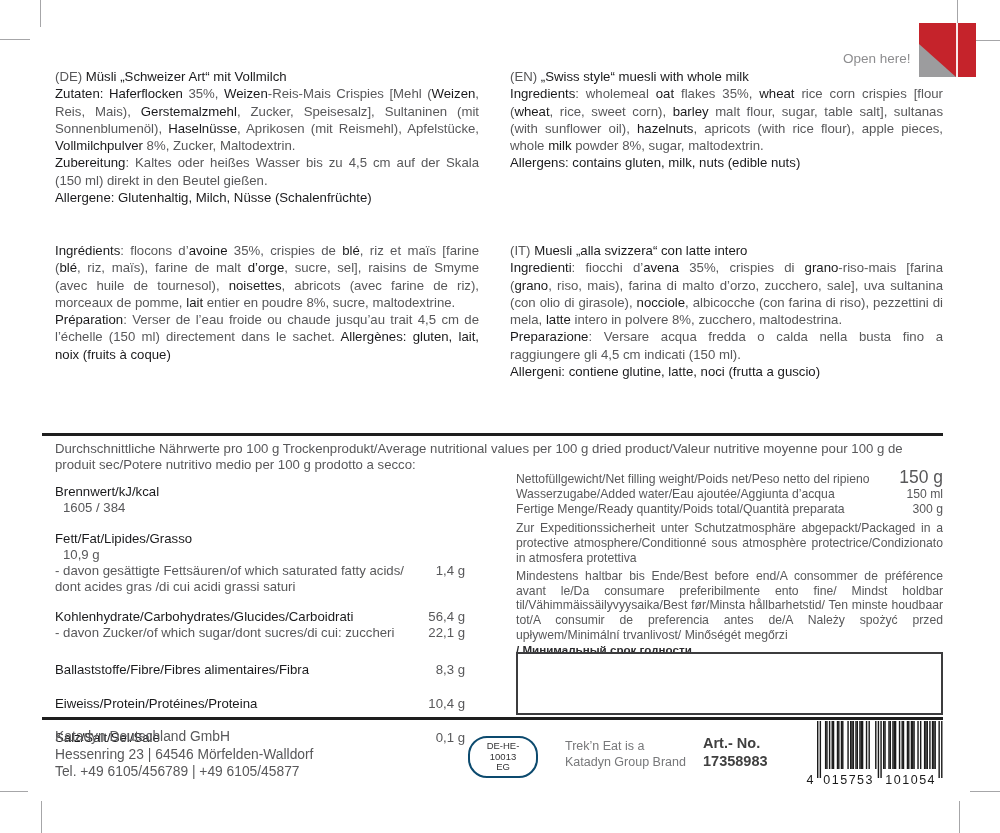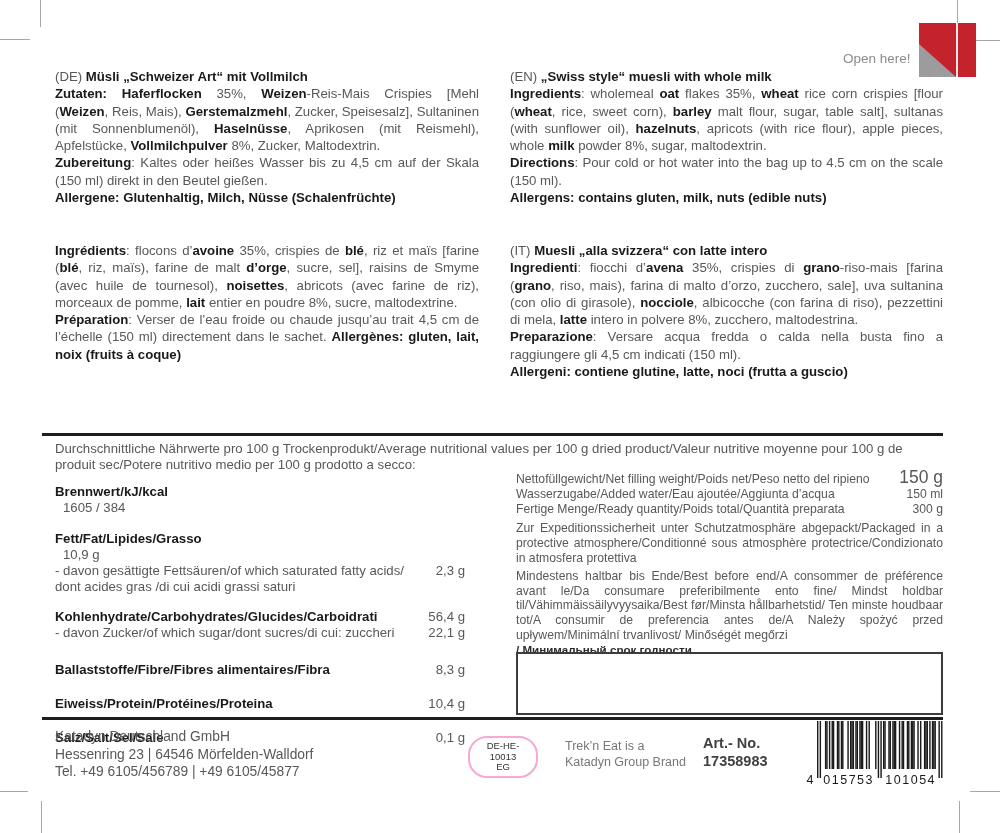--- a/index.html
+++ b/index.html
@@ -1,18 +1,18 @@
 <!DOCTYPE html>
 <html><head>
 <meta charset="utf-8">
 <style>
   html,body{margin:0;padding:0;background:#fff;}
   .sheet{position:relative;width:1000px;height:833px;background:#ffffff;overflow:hidden;
          font-family:"Liberation Sans",sans-serif;color:#58585a;}
-  .b{font-weight:bold;color:#1a1a1c;}
+  .b{font-weight:normal;color:#1a1a1c;}
   .crop{position:absolute;background:#a6a6a8;}
   
   .redsq{position:absolute;left:919px;top:23px;width:57px;height:54px;background:#c5232b;}
   .redsq .tri{position:absolute;left:0;bottom:0;width:37px;height:33px;background:#9c9c9e;
               clip-path:polygon(0 0,0 100%,100% 100%);}
   .redsq .sq-line{position:absolute;left:37px;top:0;width:2px;height:100%;background:#fff;opacity:.9;}
   .open-here{position:absolute;left:843px;top:51px;font-size:13.5px;color:#8d8d8f;}
   
   .lang-block{position:absolute;font-size:13.2px;line-height:17.3px;}
   .lang-block .title{margin:0;font-size:inherit;line-height:inherit;font-weight:normal;text-align:left;}
@@ -32,21 +32,21 @@
   .prow{display:flex;justify-content:space-between;align-items:baseline;}
   .prow .pval{white-space:nowrap;padding-left:8px;}
   .pval-big{font-size:17.5px;}
   .pack .para{margin:0;text-align:justify;}
   .pack .para.atmo{margin-top:5px;}
   .pack .para.bb{margin-top:3px;}
   .ru-line{font-weight:bold;color:#2c2c2e;font-size:11.6px;}
   .datebox{position:absolute;left:516px;top:652px;width:423px;height:59px;border:2px solid #3c3c3e;background:#fff;}
   
   .address{position:absolute;left:55px;top:728px;font-size:13.8px;line-height:17.5px;}
-  .stamp{position:absolute;left:468px;top:736px;width:66px;height:38px;border:2px solid #f9a8d4;
+  .stamp{position:absolute;left:468px;top:736px;width:66px;height:38px;border:2px solid #0c4a6e;
          border-radius:19px;display:flex;flex-direction:column;align-items:center;justify-content:center;
          font-size:9.5px;line-height:10.5px;color:#333335;}
   .brand{position:absolute;left:565px;top:739px;font-size:12.5px;line-height:15.5px;color:#77787a;}
   .artno{position:absolute;left:703px;top:734px;font-size:14.5px;line-height:18px;font-weight:bold;color:#404040;}
   .barcode{position:absolute;left:806px;top:721px;}
 </style>
 </head>
 <body>
 
 <div class="sheet">
@@ -69,21 +69,20 @@
   <section class="lang-block" style="left:55px;top:68px;width:424px">
     <h3 class="title"><span>(DE) </span><span class="b">Müsli „Schweizer Art“ mit Vollmilch</span></h3>
     <p><span class="b">Zutaten: Haferflocken</span><span> 35%, </span><span class="b">Weizen</span><span>-Reis-Mais Crispies [Mehl (</span><span class="b">Weizen</span><span>, Reis, Mais), </span><span class="b">Gerstemalzmehl</span><span>, Zucker, Speisesalz], Sultaninen (mit Sonnenblumenöl), </span><span class="b">Haselnüsse</span><span>, Aprikosen (mit Reismehl), Apfelstücke, </span><span class="b">Vollmilchpulver</span><span> 8%, Zucker, Maltodextrin.</span></p>
     <p><span class="b">Zubereitung</span><span>: Kaltes oder heißes Wasser bis zu 4,5 cm auf der Skala (150 ml) direkt in den Beutel gießen.</span></p>
     <p><span class="b">Allergene: Glutenhaltig, Milch, Nüsse (Schalenfrüchte)</span></p>
   </section>
 
   <section class="lang-block" style="left:510px;top:68px;width:433px">
     <h3 class="title"><span>(EN) </span><span class="b">„Swiss style“ muesli with whole milk</span></h3>
     <p><span class="b">Ingredients</span><span>: wholemeal </span><span class="b">oat</span><span> flakes 35%, </span><span class="b">wheat</span><span> rice corn crispies [flour (</span><span class="b">wheat</span><span>, rice, sweet corn), </span><span class="b">barley</span><span> malt flour, sugar, table salt], sultanas (with sunflower oil), </span><span class="b">hazelnuts</span><span>, apricots (with rice flour), apple pieces, whole </span><span class="b">milk</span><span> powder 8%, sugar, maltodextrin.</span></p>
-    <p><span class="b">Directions</span><span>: Pour cold or hot water into the bag up to 4.5 cm on the scale (150 ml).</span></p>
     <p><span class="b">Allergens: contains gluten, milk, nuts (edible nuts)</span></p>
   </section>
 
   <section class="lang-block" style="left:55px;top:242px;width:424px">
     <p><span class="b">Ingrédients</span><span>: flocons d’</span><span class="b">avoine</span><span> 35%, crispies de </span><span class="b">blé</span><span>, riz et maïs [farine (</span><span class="b">blé</span><span>, riz, maïs), farine de malt </span><span class="b">d’orge</span><span>, sucre, sel], raisins de Smyme (avec huile de tournesol), </span><span class="b">noisettes</span><span>, abricots (avec farine de riz), morceaux de pomme, </span><span class="b">lait</span><span> entier en poudre 8%, sucre, maltodextrine.</span></p>
     <p><span class="b">Préparation</span><span>: Verser de l’eau froide ou chaude jusqu’au trait 4,5 cm de l’échelle (150 ml) directement dans le sachet. </span><span class="b">Allergènes: gluten, lait, noix (fruits à coque)</span></p>
   </section>
 
   <section class="lang-block" style="left:510px;top:242px;width:433px">
     <h3 class="title"><span>(IT) </span><span class="b">Muesli „alla svizzera“ con latte intero</span></h3>
@@ -103,21 +102,21 @@
     </div>
     <div class="nrow mt15">
       <div class="b">Fett/Fat/Lipides/Grasso</div>
       <div class="nval">10,9 g</div>
     </div>
     <div class="nrow">
       <div class="nsub">
         <div>- davon gesättigte Fettsäuren/of which saturated fatty acids/</div>
         <div>dont acides gras /di cui acidi grassi saturi</div>
       </div>
-      <div class="nval">2,3 g</div>
+      <div class="nval">1,4 g</div>
     </div>
     <div class="nrow mt14">
       <div class="b">Kohlenhydrate/Carbohydrates/Glucides/Carboidrati</div>
       <div class="nval">56,4 g</div>
     </div>
     <div class="nrow">
       <div class="nsub">- davon Zucker/of which sugar/dont sucres/di cui: zuccheri</div>
       <div class="nval">22,1 g</div>
     </div>
     <div class="nrow mt21">

